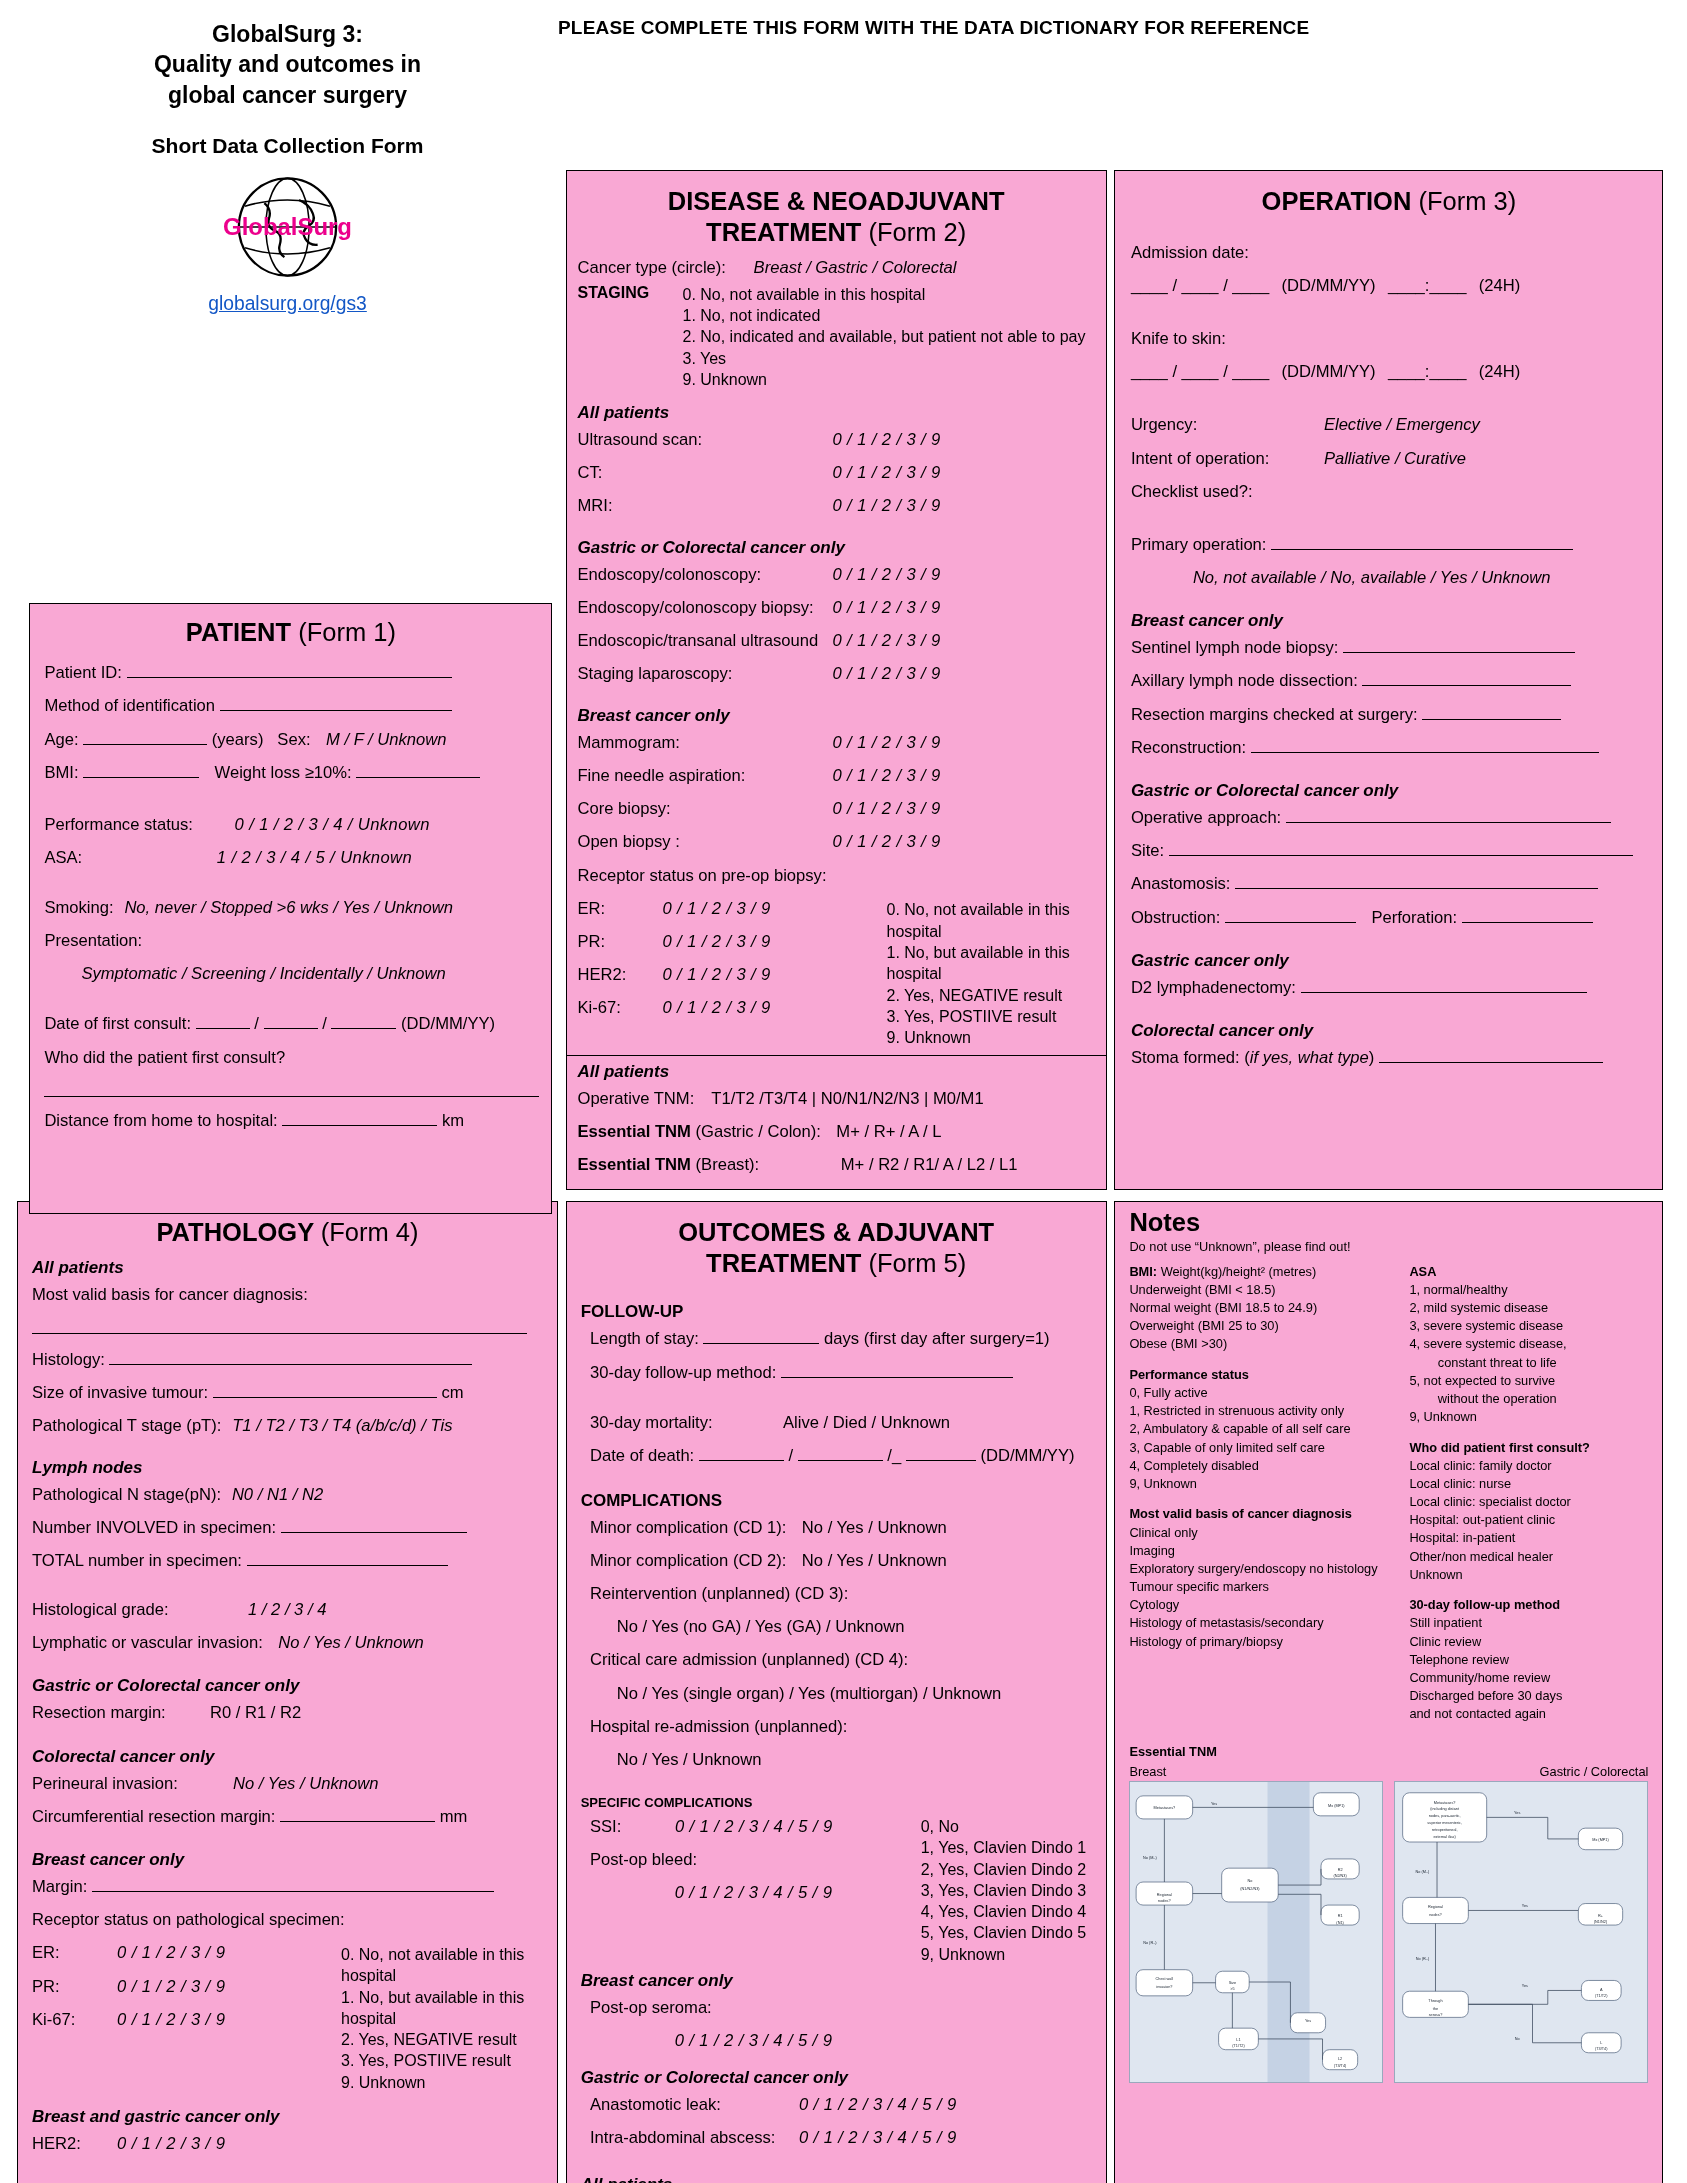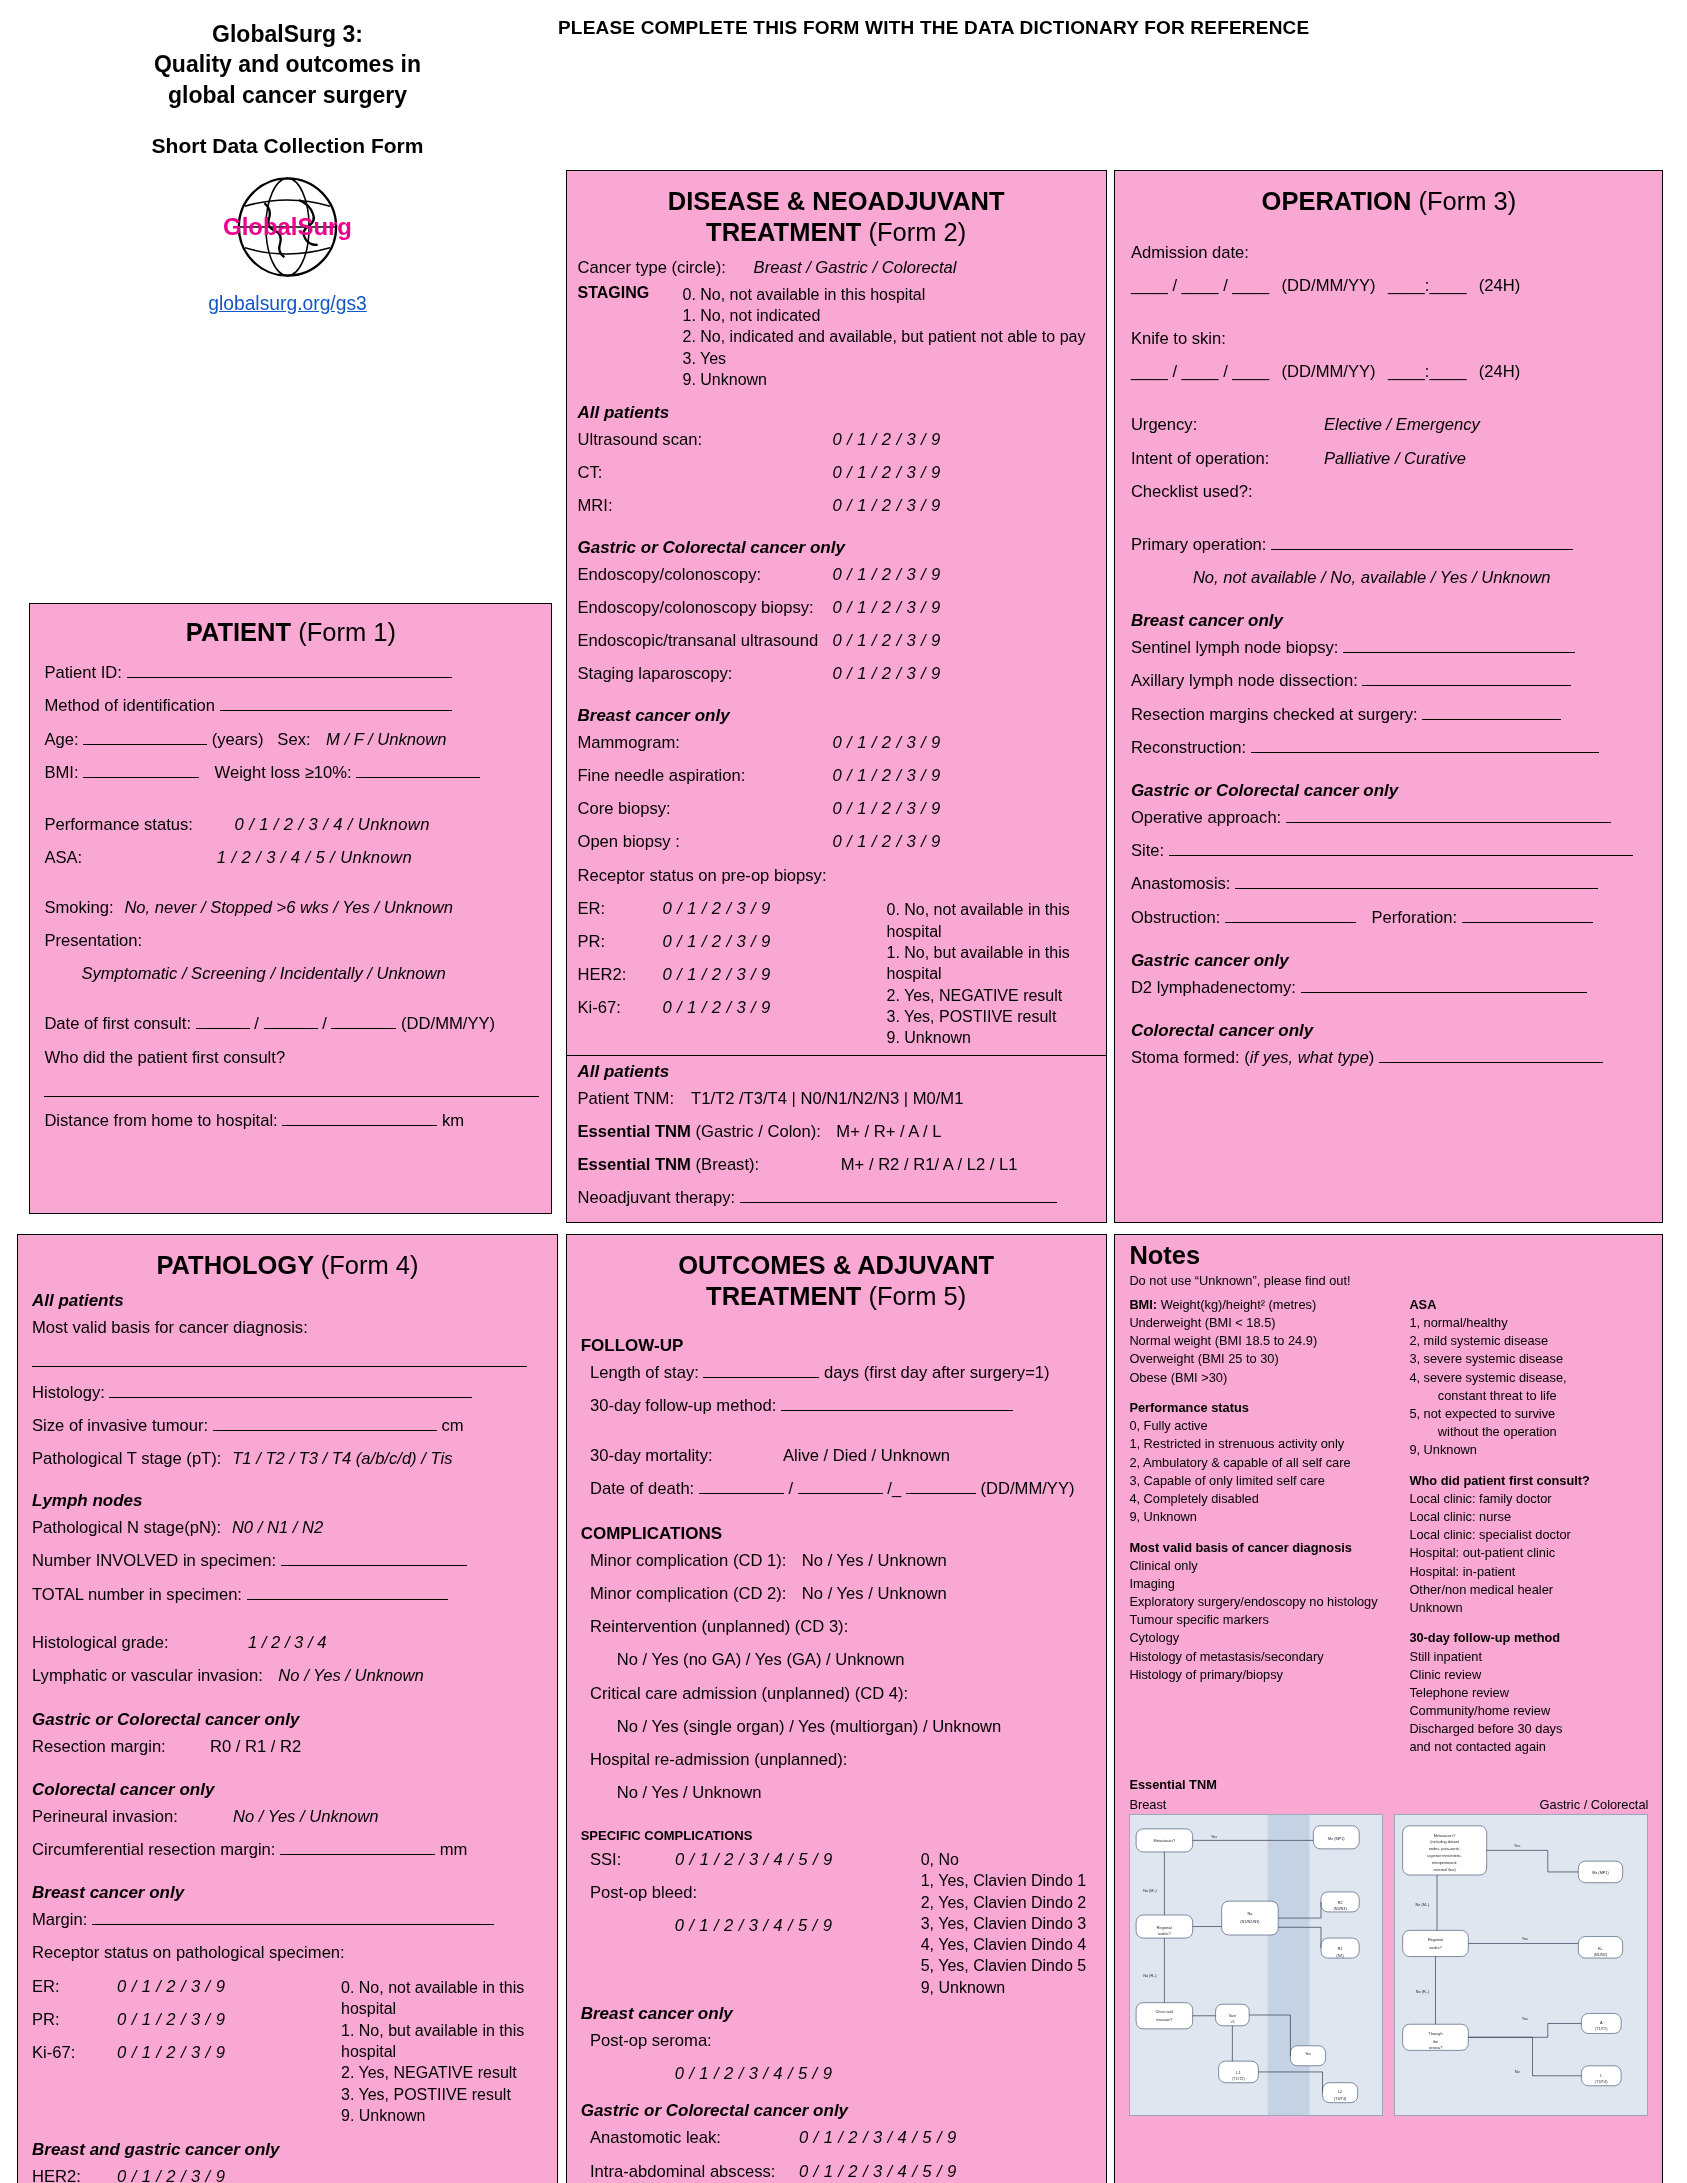--- a/index.html
+++ b/index.html
@@ -283,36 +283,32 @@
             <div>2. Yes, NEGATIVE result</div>
             <div>3. Yes, POSTIIVE result</div>
             <div>9. Unknown</div>
           </div>
         </div>
       </div>
 
       <div style="border-top:1.5px solid #000; margin-top:6.2px; padding:6.2px 10.8px 7.7px 10.8px;">
         <div class="bi" style="font-size:17px;">All patients</div>
         <div class="fld">
-          <span>Patient TNM:</span>
+          <span>Operative TNM:</span>
           <span style="margin-left:12.4px;">T1/T2 /T3/T4  |  N0/N1/N2/N3  |  M0/M1</span>
         </div>
         <div class="fld">
           <span class="bold">Essential TNM</span>
           <span>(Gastric / Colon):</span>
           <span style="margin-left:10.8px;">M+ /  R+  /  A  /  L</span>
         </div>
         <div class="fld">
           <span class="bold">Essential TNM</span>
           <span>(Breast):</span>
           <span style="margin-left:77px;">M+ / R2 / R1/ A / L2 / L1</span>
-        </div>
-        <div class="fld">
-          <span>Neoadjuvant therapy:</span>
-          <span class="u" style="width:317px;"></span>
         </div>
       </div>
     </div>
 
     <div class="box" style="width:549px; padding:4.6px 15.5px 7.7px 15.5px;">
       <div class="sec-title">
         <span>OPERATION</span>
         <span class="reg">(Form 3)</span>
       </div>
 

